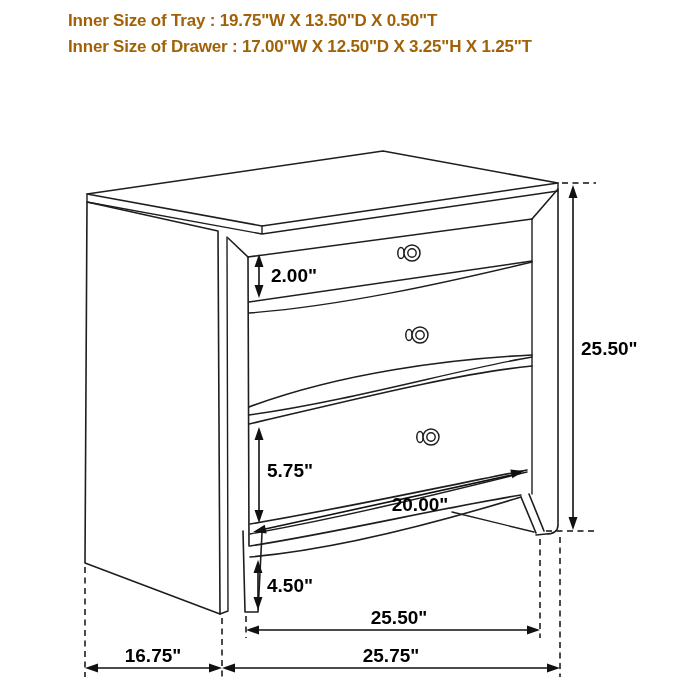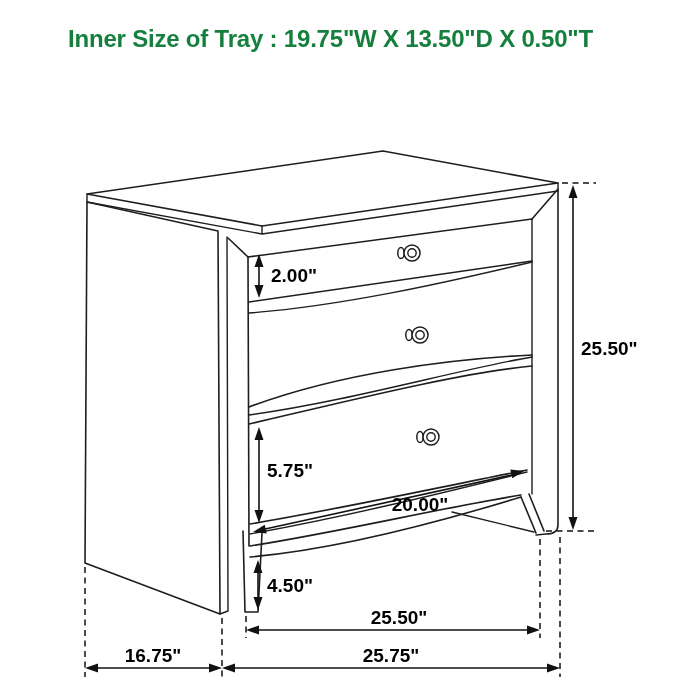--- a/index.html
+++ b/index.html
@@ -1,34 +1,34 @@
 <!DOCTYPE html>
 <html><head>
 <meta charset="utf-8">
 <style>
   html,body{margin:0;padding:0;background:#fff;}
   #stage{position:relative;width:700px;height:700px;background:#fff;overflow:hidden;
          font-family:"Liberation Sans", sans-serif;}
-  #header{position:absolute;left:68px;top:26px;color:#15803d;font-weight:bold;
-          font-size:24px;line-height:26px;letter-spacing:-0.2px;white-space:pre;}
+  #header{position:absolute;left:68px;top:8px;color:#a16207;font-weight:bold;
+          font-size:17px;line-height:26px;letter-spacing:-0.2px;white-space:pre;}
   svg{position:absolute;left:0;top:0;}
   .ln{fill:none;stroke:#1e1e1e;stroke-width:1.6;stroke-linecap:round;stroke-linejoin:round;}
   .thin{stroke-width:1.4;}
   .dim{fill:none;stroke:#111;stroke-width:1.6;stroke-linecap:butt;}
   .dash{fill:none;stroke:#111;stroke-width:1.5;stroke-dasharray:6 4.5;}
   .head{fill:#111;stroke:none;}
   .lbl{font-family:"Liberation Sans", sans-serif;font-weight:bold;font-size:19px;fill:#000;}
   .knob-outer{fill:#fff;stroke:#1e1e1e;stroke-width:1.5;}
   .knob-inner{fill:#fff;stroke:#1e1e1e;stroke-width:1.4;}
 </style>
 </head>
 <body>
 
 <div id="stage">
-  <div id="header"><div>Inner Size of Tray : 19.75"W X 13.50"D X 0.50"T</div></div>
+  <div id="header"><div>Inner Size of Tray : 19.75"W X 13.50"D X 0.50"T</div><div>Inner Size of Drawer : 17.00"W X 12.50"D X 3.25"H X 1.25"T</div></div>
 
   <svg width="700" height="700" viewBox="0 0 700 700">
 
     <g>
 
       <path class="ln" d="M87,194 L383,151 L558,183 L262,226 Z"></path>
 
       <path class="ln thin" d="M87,194 L87,202 L262,234 L558,191 L558,183 M262,226 L262,234"></path>
 
       <path class="ln" d="M87,202 L85,563 L220,614 L218,231 Z"></path>

